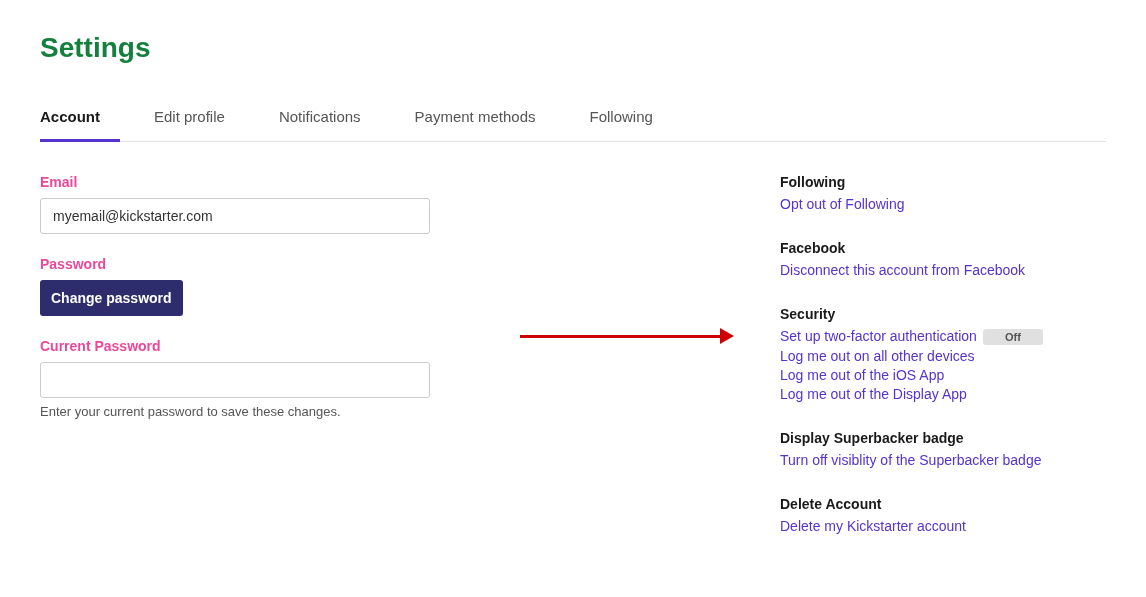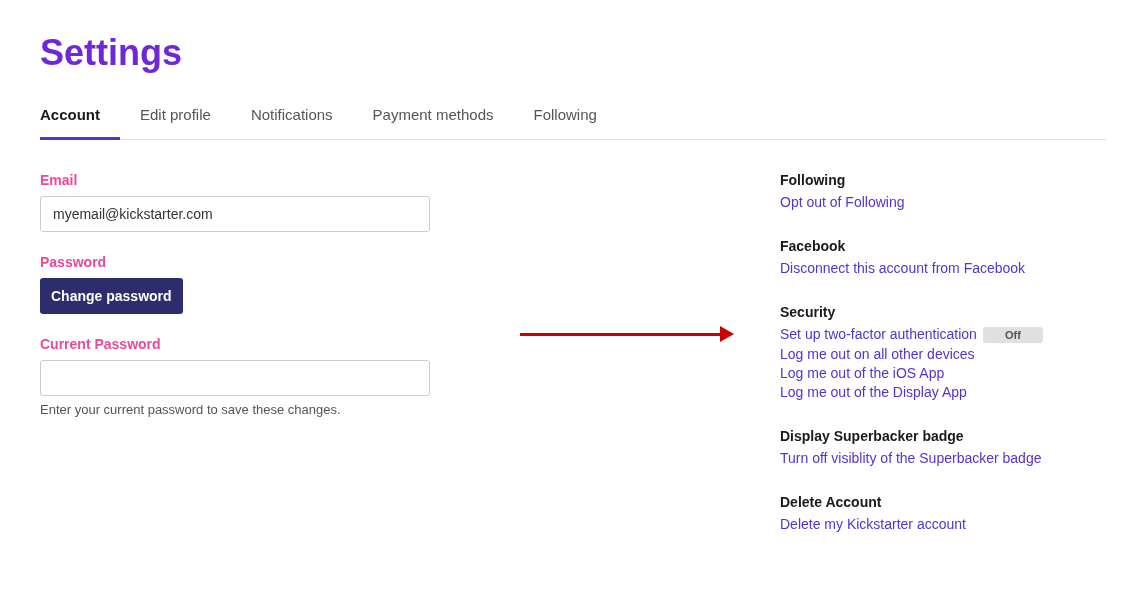--- a/index.html
+++ b/index.html
@@ -1,19 +1,19 @@
 <!DOCTYPE html>
 <html><head>
   <meta charset="utf-8">
   <style>
     * { margin: 0; padding: 0; box-sizing: border-box; }
     body { font-family: -apple-system, BlinkMacSystemFont, 'Segoe UI', Helvetica, Arial, sans-serif; background: #fff; color: #333; font-size: 14px; }
     .page-container { max-width: 1146px; margin: 0 auto; padding: 32px 40px; }
-    h1 { font-size: 36px; font-weight: 700; color: #6d28d9; margin-bottom: 20px; }
-    .tabs { display: flex; gap: 0; border-bottom: 1px solid #e0e0e0; margin-bottom: 32px; }
+    h1 { font-size: 28px; font-weight: 700; color: #15803d; margin-bottom: 32px; }
+    .tabs { display: flex; gap: 14px; border-bottom: 1px solid #e0e0e0; margin-bottom: 32px; }
     .tab { padding: 12px 20px 14px 0; margin-right: 20px; font-size: 15px; color: #555; cursor: pointer; text-decoration: none; border-bottom: 3px solid transparent; margin-bottom: -1px; }
     .tab:first-child { padding-left: 0; }
     .tab.active { color: #1a1a1a; font-weight: 600; border-bottom-color: #5533cc; }
     .content { display: flex; gap: 0; }
     .left-panel { width: 460px; flex-shrink: 0; }
     .right-panel { flex: 1; padding-left: 280px; padding-top: 0; }
     .form-group { margin-bottom: 22px; }
     .form-label { display: block; font-size: 14px; font-weight: 600; color: #ec4899; margin-bottom: 8px; }
     .form-input { width: 100%; max-width: 390px; padding: 9px 12px; border: 1px solid #ccc; border-radius: 3px; font-size: 14px; color: #333; outline: none; }
     .btn-change-password { background: #2d2d6e; color: #fff; border: none; border-radius: 3px; padding: 10px 11px; font-size: 14px; font-weight: 600; cursor: pointer; }

